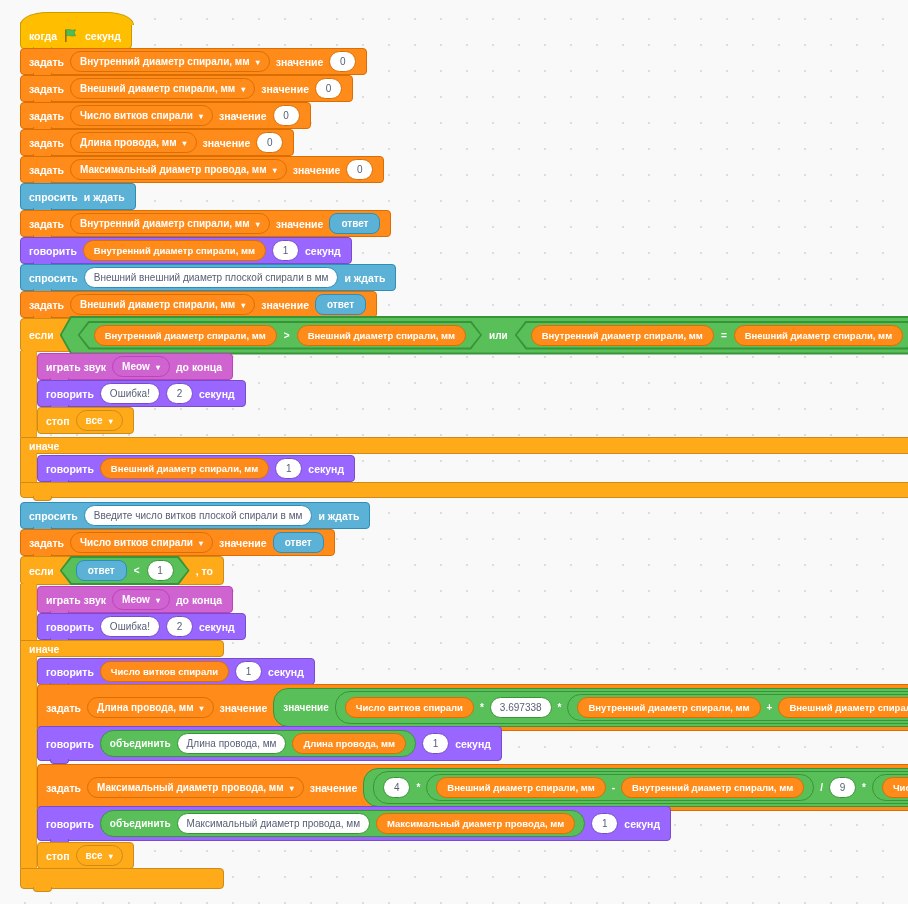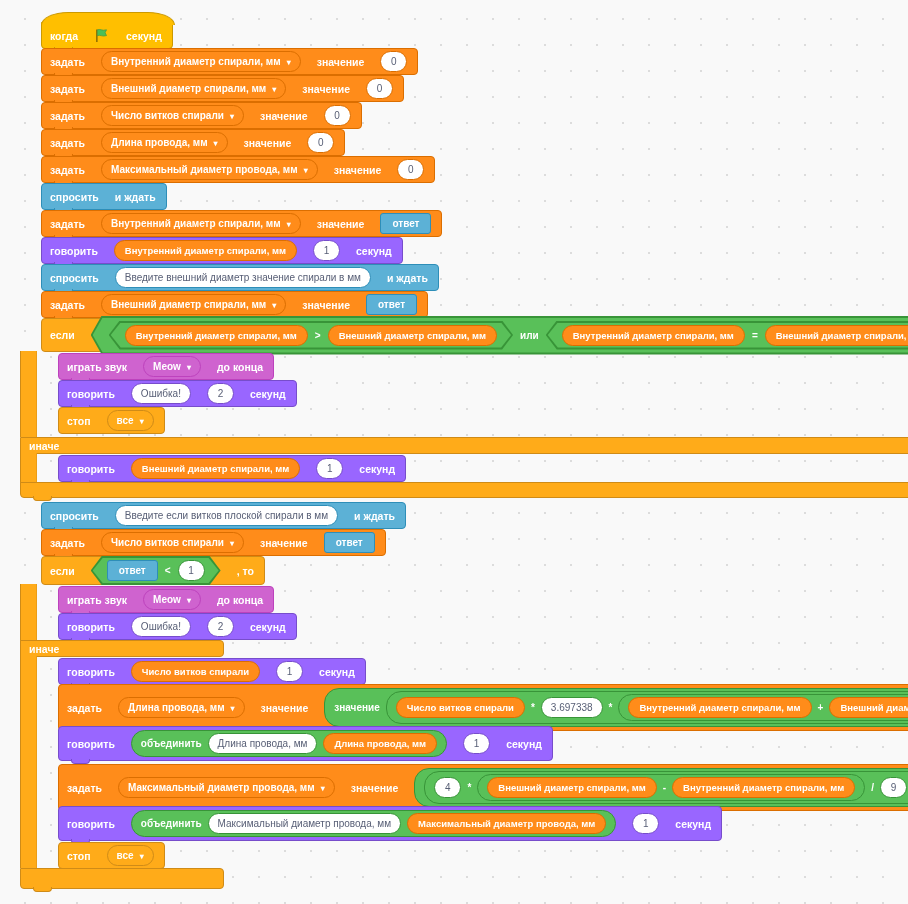--- a/index.html
+++ b/index.html
@@ -5,24 +5,24 @@
   * { box-sizing: border-box; margin: 0; padding: 0; }
   html,body { width: 908px; height: 904px; }
   body { font-family: "Liberation Sans", sans-serif; }
   #canvas {
     position: relative; width: 908px; height: 904px; overflow: hidden;
     background-color: #F9F9F9;
     background-image: radial-gradient(circle, #DCDCDC 1.2px, transparent 1.4px);
     background-size: 26px 26px; background-position: 12px 6px;
   }
   .blk {
-    position: absolute; display: inline-flex; align-items: center; gap: 16px;
+    position: absolute; display: inline-flex; align-items: center; gap: 6px;
     height: 27px; padding: 0 10px 0 8px; white-space: nowrap;
     color: #fff; font-size: 10.5px; font-weight: 700;
-    background: var(--bg); border: 1px solid var(--bd); border-radius: 4px; margin-left: 21px;
+    background: var(--bg); border: 1px solid var(--bd); border-radius: 4px;
   }
   .blk::after { 
     content:""; position:absolute; left:12px; bottom:-4px; width:17px; height:4px;
     background: var(--bg); border:1px solid var(--bd); border-top:none;
     border-radius: 0 0 4px 4px;
   }
   .notab::after { display:none; }
   .ev    { --bg:#FFBF00; --bd:#CC9900; }
   .var   { --bg:#FF8C1A; --bd:#DB6E00; }
   .sense { --bg:#5CB1D6; --bd:#2E8EB8; }
@@ -41,21 +41,21 @@
     font-size:10px; cursor:pointer;
   }
   .caret { font-size:8px; line-height:1; transform:translateY(1px); }
   .rvar {
     display:inline-flex; align-items:center; height:21px; padding:0 10px;
     background:#FF8C1A; border:1px solid #DB6E00; border-radius:12px;
     color:#fff; font-size:9.5px; font-weight:700; white-space:nowrap;
   }
   .rans {
     display:inline-flex; align-items:center; height:21px; padding:0 11px;
-    background:#5CB1D6; border:1px solid #2E8EB8; border-radius:3px;
+    background:#5CB1D6; border:1px solid #2E8EB8; border-radius:8px;
     color:#fff; font-size:10px; font-weight:700;
   }
   .numin, .txtin {
     display:inline-flex; align-items:center; justify-content:center;
     min-width:27px; height:21px; padding:0 9px;
     background:#fff; border:1px solid var(--bd); border-radius:12px;
     color:#575E75; font-size:10px; font-weight:400; white-space:nowrap;
   }
   .txtin { justify-content:flex-start; }
   .pill {
@@ -177,21 +177,21 @@
 
   <div class="blk looks" style="left:20px; top:237px;">
     <span>говорить</span>
     <span class="rvar">Внутренний диаметр спирали, мм</span>
     <span class="numin">1</span>
     <span>секунд</span>
   </div>
 
   <div class="blk sense" style="left:20px; top:264px;">
     <span>спросить</span>
-    <span class="txtin">Введите внешний диаметр значение спирали в мм</span>
+    <span class="txtin">Внешний внешний диаметр плоской спирали в мм</span>
     <span>и ждать</span>
   </div>
 
   <div class="blk var" style="left:20px; top:291px;">
     <span>задать</span>
     <span class="dd">
         <span>Внешний диаметр спирали, мм</span>
         <span class="caret">▾</span>
       </span>
     <span>значение</span>
@@ -258,21 +258,21 @@
     <span>говорить</span>
     <span class="rvar">Внешний диаметр спирали, мм</span>
     <span class="numin">1</span>
     <span>секунд</span>
   </div>
 
   <div class="endbar" style="left: 20px; top: 482px; height: 16px; width: 951px;"></div>
 
   <div class="blk sense" style="left:20px; top:502px;">
     <span>спросить</span>
-    <span class="txtin">Введите если витков плоской спирали в мм</span>
+    <span class="txtin">Введите число витков плоской спирали в мм</span>
     <span>и ждать</span>
   </div>
 
   <div class="blk var" style="left:20px; top:529px;">
     <span>задать</span>
     <span class="dd">
         <span>Число витков спирали</span>
         <span class="caret">▾</span>
       </span>
     <span>значение</span>

